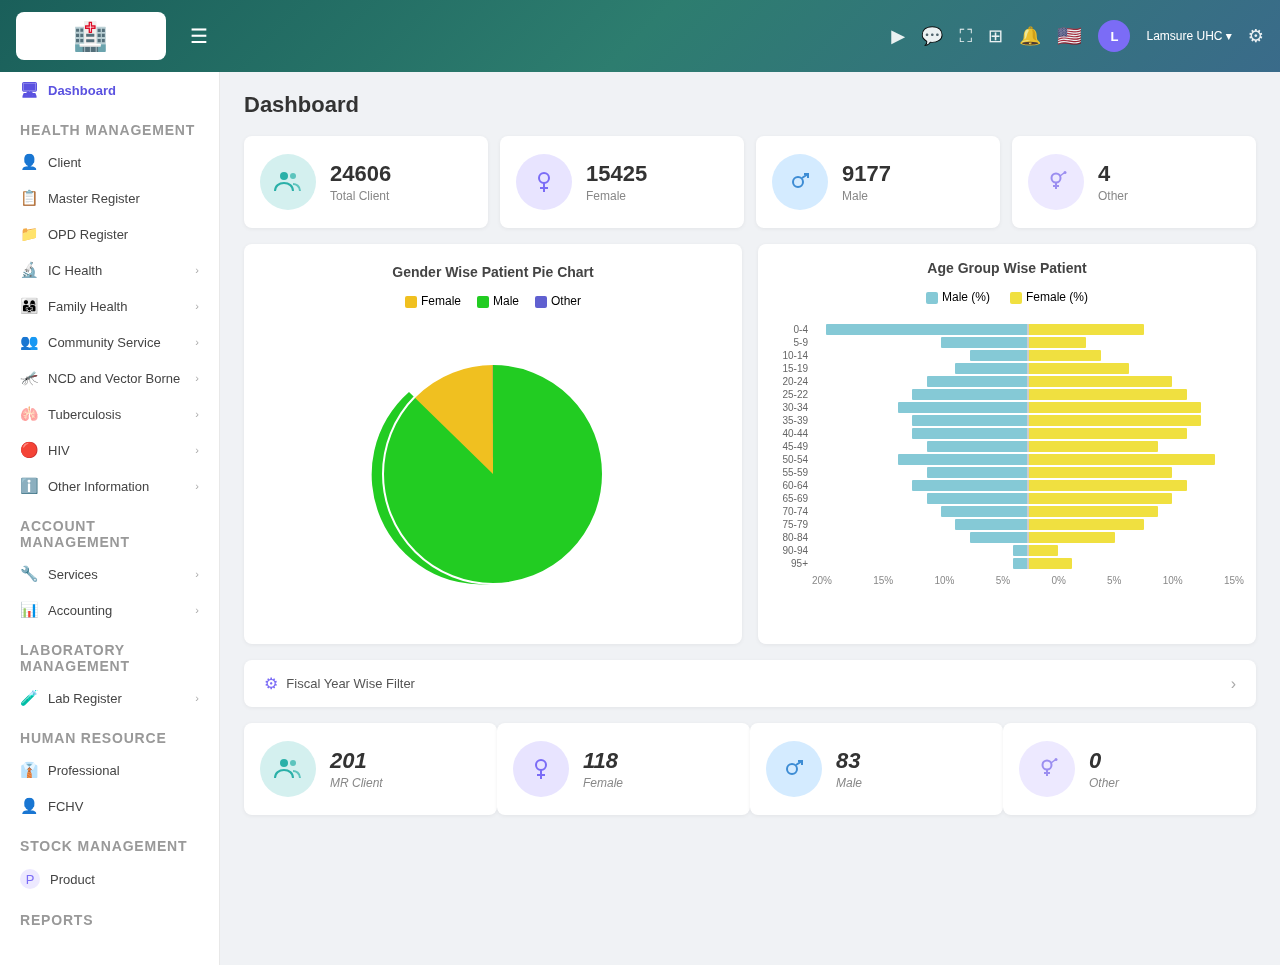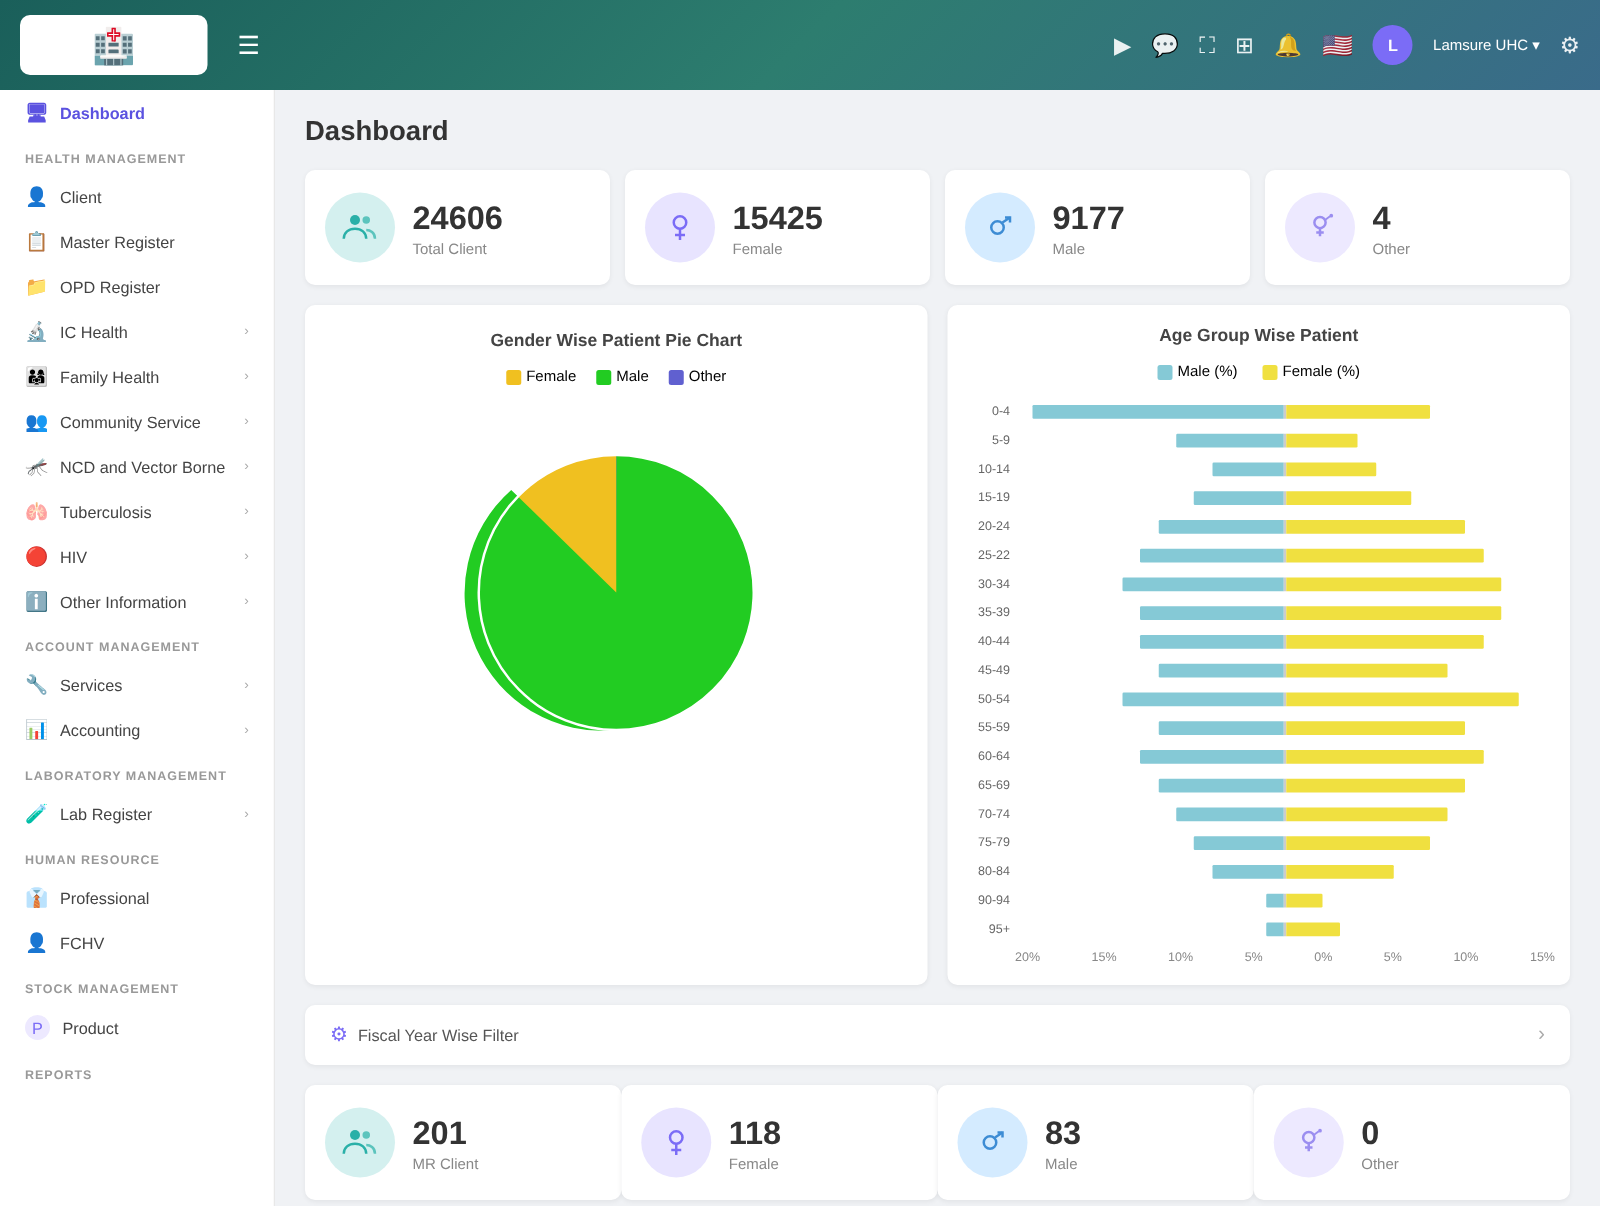--- a/index.html
+++ b/index.html
@@ -47,21 +47,21 @@
       background: white;
       overflow-y: auto;
       border-right: 1px solid #e8e8e8;
       flex-shrink: 0;
       padding-bottom: 16px;
     }
     .sidebar::-webkit-scrollbar { width: 4px; }
     .sidebar::-webkit-scrollbar-thumb { background: #ccc; border-radius: 2px; }
 
     .sidebar-section-label {
-      font-size: 10px;
+      font-size: 14px;
       font-weight: 700;
       color: #999;
       text-transform: uppercase;
       letter-spacing: 0.8px;
       padding: 14px 20px 6px;
     }
     .sidebar-item {
       display: flex;
       align-items: center;
       padding: 9px 20px;
@@ -102,39 +102,39 @@
     .stat-icon-circle {
       width: 56px; height: 56px; border-radius: 50%;
       display: flex; align-items: center; justify-content: center;
       flex-shrink: 0; font-size: 22px;
     }
     .stat-icon-circle.teal { background: #d4f0ef; color: #2ab0a8; }
     .stat-icon-circle.purple { background: #e8e4ff; color: #7b6cf6; }
     .stat-icon-circle.blue { background: #d4ebff; color: #3d8cd4; }
     .stat-icon-circle.lavender { background: #ede9ff; color: #9b8ef0; }
     .stat-info { flex: 1; }
-    .stat-number { font-size: 26px; font-weight: 700; color: #333; }
+    .stat-number { font-size: 22px; font-weight: 700; color: #333; }
     .stat-label { font-size: 12px; color: #888; margin-top: 2px; }
 
     
     .charts-row { display: grid; grid-template-columns: 1fr 1fr; gap: 16px; margin-bottom: 16px; }
     .chart-card {
       background: white;
       border-radius: 8px;
       padding: 20px;
       box-shadow: 0 1px 4px rgba(0,0,0,0.06);
     }
     .chart-title { font-size: 14px; font-weight: 600; color: #444; text-align: center; margin-bottom: 14px; }
 
     
     .pie-legend { display: flex; gap: 16px; justify-content: center; margin-bottom: 16px; font-size: 12px; }
     .legend-dot { width: 12px; height: 12px; border-radius: 2px; display: inline-block; margin-right: 4px; vertical-align: middle; }
     .pie-container { display: flex; justify-content: center; align-items: center; height: 300px; }
     .pyramid-legend { display: flex; gap: 20px; justify-content: center; margin-bottom: 20px; font-size: 12px; }
-    .pyramid-row { display: flex; align-items: center; margin-bottom: 12px; }
+    .pyramid-row { display: flex; align-items: center; margin-bottom: 2px; }
     .pyramid-label { width: 38px; text-align: right; font-size: 10px; color: #666; margin-right: 4px; flex-shrink: 0; }
     .pyramid-bars { flex: 1; display: flex; align-items: center; }
     .bar-left-container { flex: 1; display: flex; justify-content: flex-end; }
     .bar-right-container { flex: 1; display: flex; justify-content: flex-start; }
     .bar-left { height: 11px; background: #85c9d6; border-radius: 1px 0 0 1px; }
     .bar-right { height: 11px; background: #f0e040; border-radius: 0 1px 1px 0; }
     .axis-center { width: 2px; background: #ccc; height: 11px; flex-shrink: 0; }
     .pyramid-x-axis { display: flex; justify-content: space-between; font-size: 10px; color: #888; margin-top: 6px; padding: 0 0 0 42px; }
 
     
@@ -147,21 +147,21 @@
       justify-content: space-between;
       box-shadow: 0 1px 4px rgba(0,0,0,0.06);
       margin-bottom: 16px;
       cursor: pointer;
     }
     .fiscal-filter-label { font-size: 13px; color: #555; display: flex; align-items: center; gap: 8px; }
     .fiscal-icon { color: #7b6cf6; font-size: 16px; }
     .fiscal-chevron { color: #aaa; }
 
     
-    .bottom-stat-cards { display: grid; grid-template-columns: repeat(4, 1fr); gap: 0; }
+    .bottom-stat-cards { display: grid; grid-template-columns: repeat(4, 1fr); gap: 0; font-style: italic; }
   </style>
 </head>
 <body>
 
 <nav class="topnav">
   <div class="logo-box">
     <span style="font-size:28px;">🏥</span>
   </div>
   <span class="hamburger">☰</span>
   <div class="nav-right">

